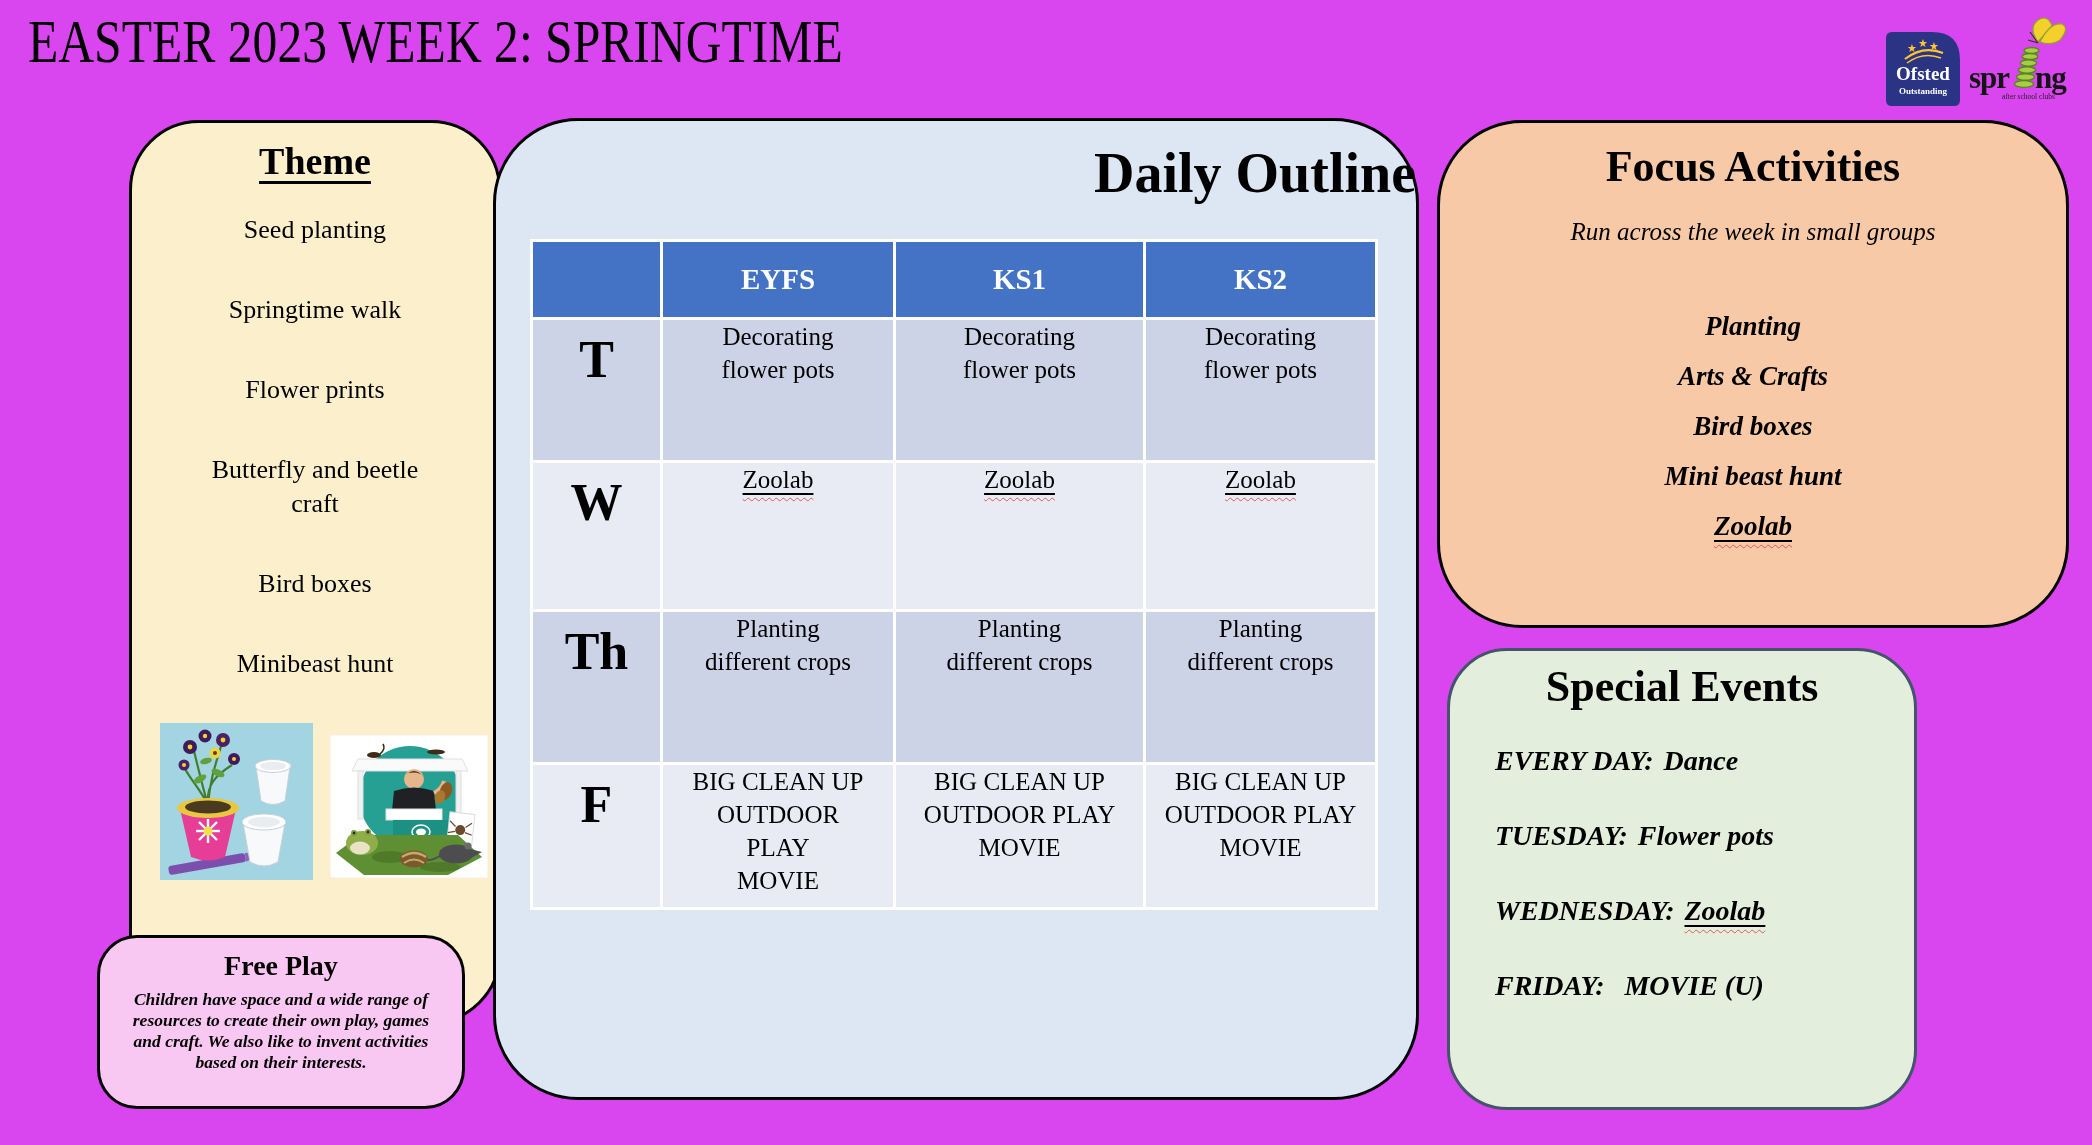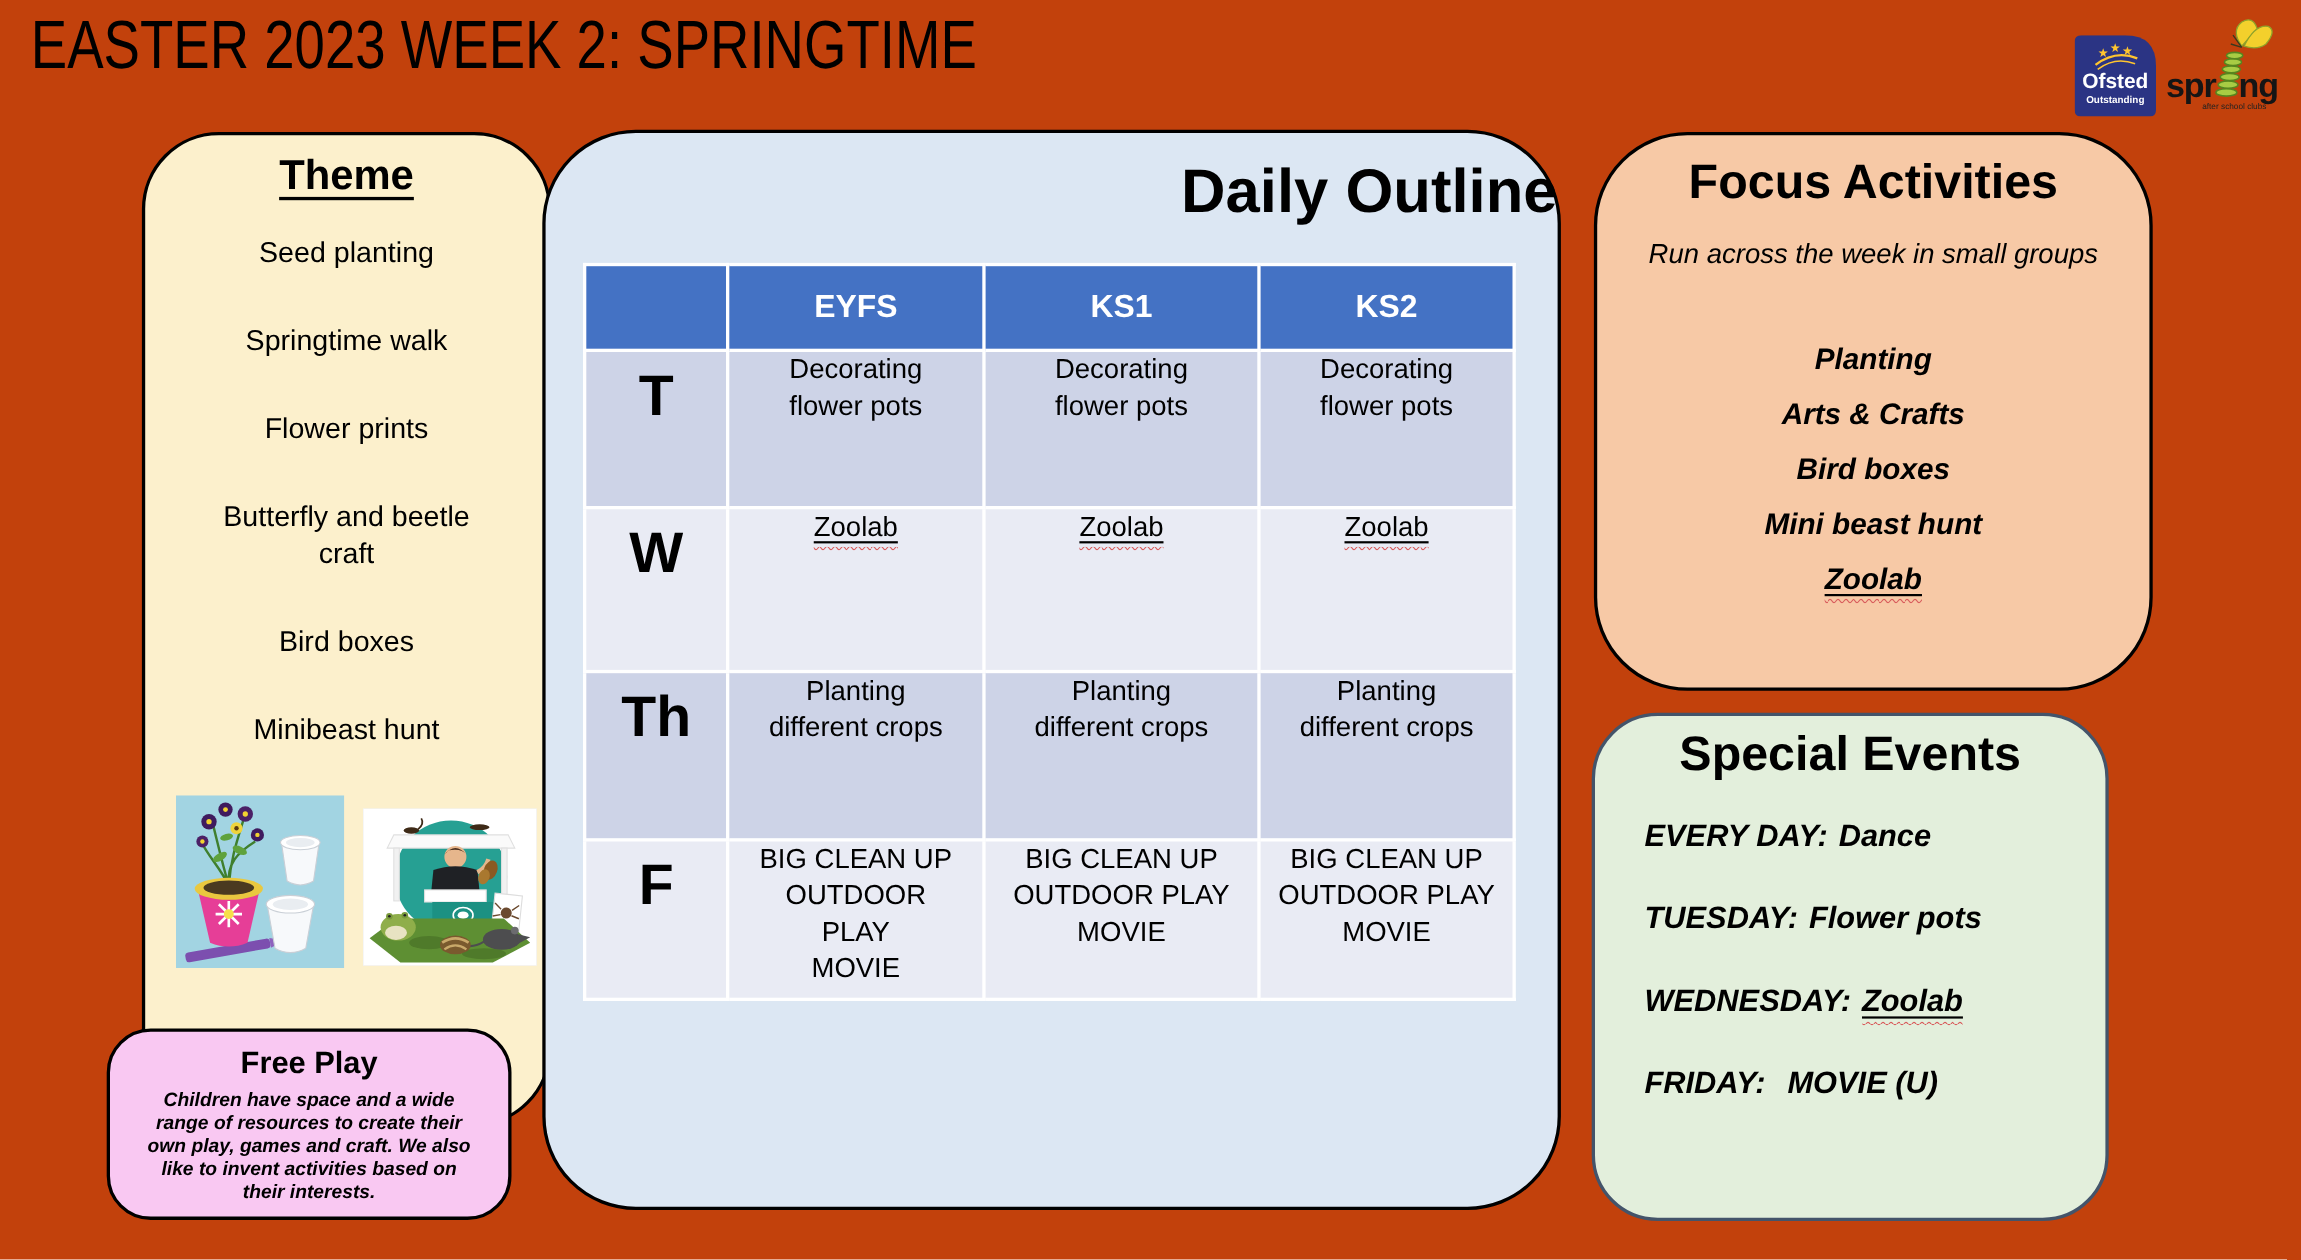--- a/index.html
+++ b/index.html
@@ -1,17 +1,17 @@
 <!DOCTYPE html>
 <html><head>
 <meta charset="utf-8">
 <style>
   html,body{margin:0;padding:0;background:#fff;}
-  .canvas{position:relative;width:2092px;height:1145px;background:#c2410c;
-          font-family:Liberation Sans, sans-serif;color:#000;overflow:hidden;}
+  .canvas{position:relative;width:2092px;height:1145px;background:#d946ef;
+          font-family:Liberation Serif, serif;color:#000;overflow:hidden;}
 
   
   .page-title{position:absolute;left:28px;top:6px;font-size:62px;font-weight:400;
               letter-spacing:0;white-space:nowrap;transform:scale(0.80,1.0);
               transform-origin:left top;}
 
   
   .panel{position:absolute;box-sizing:border-box;border:3px solid #000;}
 
   
@@ -40,22 +40,22 @@
   .daily-table th{background:#4472C4;color:#fff;font-size:29px;font-weight:bold;height:78px;}
   .col-day{width:130px;} .col-eyfs{width:233px;} .col-ks1{width:250px;} .col-ks2{width:232px;}
   tr.row-dark td{background:#CDD3E7;}
   tr.row-light td{background:#E9EBF4;}
   td.day{font-size:52px;font-weight:bold;text-align:center;vertical-align:top;padding-top:10px;}
   td.cell{font-size:25px;line-height:33px;text-align:center;vertical-align:top;
           padding-top:0;white-space:pre-line;}
   .r-t{height:143px;} .r-w{height:149px;} .r-th{height:153px;} .r-f{height:145px;}
 
   
-  #focus-panel{left:1437px;top:120px;width:508px;height:508px;border-radius:85px;
-               background:#F7C9A6;text-align:center;margin-left:12px;}
+  #focus-panel{left:1437px;top:120px;width:632px;height:508px;border-radius:85px;
+               background:#F7C9A6;text-align:center;}
   .focus-title{margin-top:18px;font-size:44px;font-weight:bold;}
   .focus-sub{margin-top:26px;font-size:25px;font-style:italic;}
   .focus-items{margin-top:64px;}
   .focus-item{font-size:27px;line-height:32px;font-weight:bold;font-style:italic;margin-bottom:18px;}
 
   
   #special-panel{left:1447px;top:648px;width:470px;height:462px;border-radius:60px;
                  background:#E3EFDC;border-color:#44546A;}
   .special-title{text-align:center;margin-top:10px;font-size:44px;font-weight:bold;}
   .special-items{margin-top:32px;padding-left:45px;}

